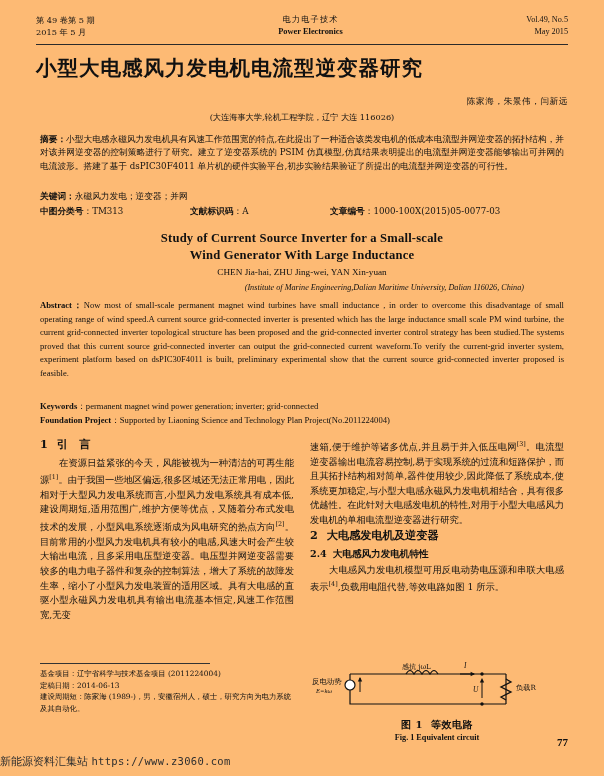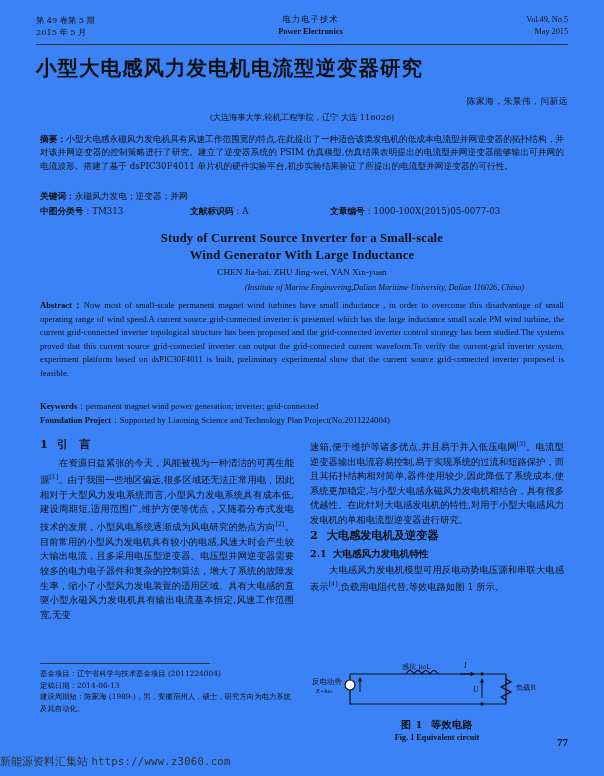--- a/index.html
+++ b/index.html
@@ -13,21 +13,21 @@
     position: relative;
     font-family: "Liberation Serif", "DejaVu Serif", serif;
     color: #111;
     overflow: hidden;
   }
   .page {
     position: absolute;
     left: 0; top: 0;
     width: 604px;
     height: 776px;
-    background: #3b82f6;
+    background: #fdba74;
   }
 
   
   .runhead {
     position: absolute;
     left: 36px; top: 14px; width: 532px;
     display: flex;
     justify-content: space-between;
     align-items: flex-start;
     font-size: 8.2px;
@@ -320,21 +320,21 @@
     <div><span>建设周期短</span>：<span>陈家海 (1989-)，男，安徽宿州人，硕士，研究方向为电力系统及其自动化。</span></div>
   </div>
 
   <div class="col" id="col-right">
     <p class="body" style="text-indent:0"><span>速箱,便于维护等诸多优点,并且易于并入低压电网</span><sup>[3]</sup><span>。电流型逆变器输出电流容易控制,易于实现系统的过流和短路保护，而且其拓扑结构相对简单,器件使用较少,因此降低了系统成本,使系统更加稳定,与小型大电感永磁风力发电机相结合，具有很多优越性。在此针对大电感发电机的特性,对用于小型大电感风力发电机的单相电流型逆变器进行研究。</span></p>
 
     <div class="sec-h1">
       <span class="num">2</span><span>大电感发电机及逆变器</span>
     </div>
     <div class="sec-h2">
-      <span class="num">2.1</span><span>大电感风力发电机特性</span>
+      <span class="num">2.4</span><span>大电感风力发电机特性</span>
     </div>
     <p class="body"><span>大电感风力发电机模型可用反电动势电压源和串联大电感表示</span><sup>[4]</sup><span>,负载用电阻代替,等效电路如图 1 所示。</span></p>
   </div>
 
   <div class="figure">
     <svg width="254" height="62" viewBox="0 0 254 62">
 
       <path d="M40 22 L196 22" stroke="#111" stroke-width="1.2" fill="none"></path>
       <path d="M40 22 L40 28" stroke="#111" stroke-width="1.2" fill="none"></path>
       <path d="M40 38 L40 52 L196 52" stroke="#111" stroke-width="1.2" fill="none"></path>

